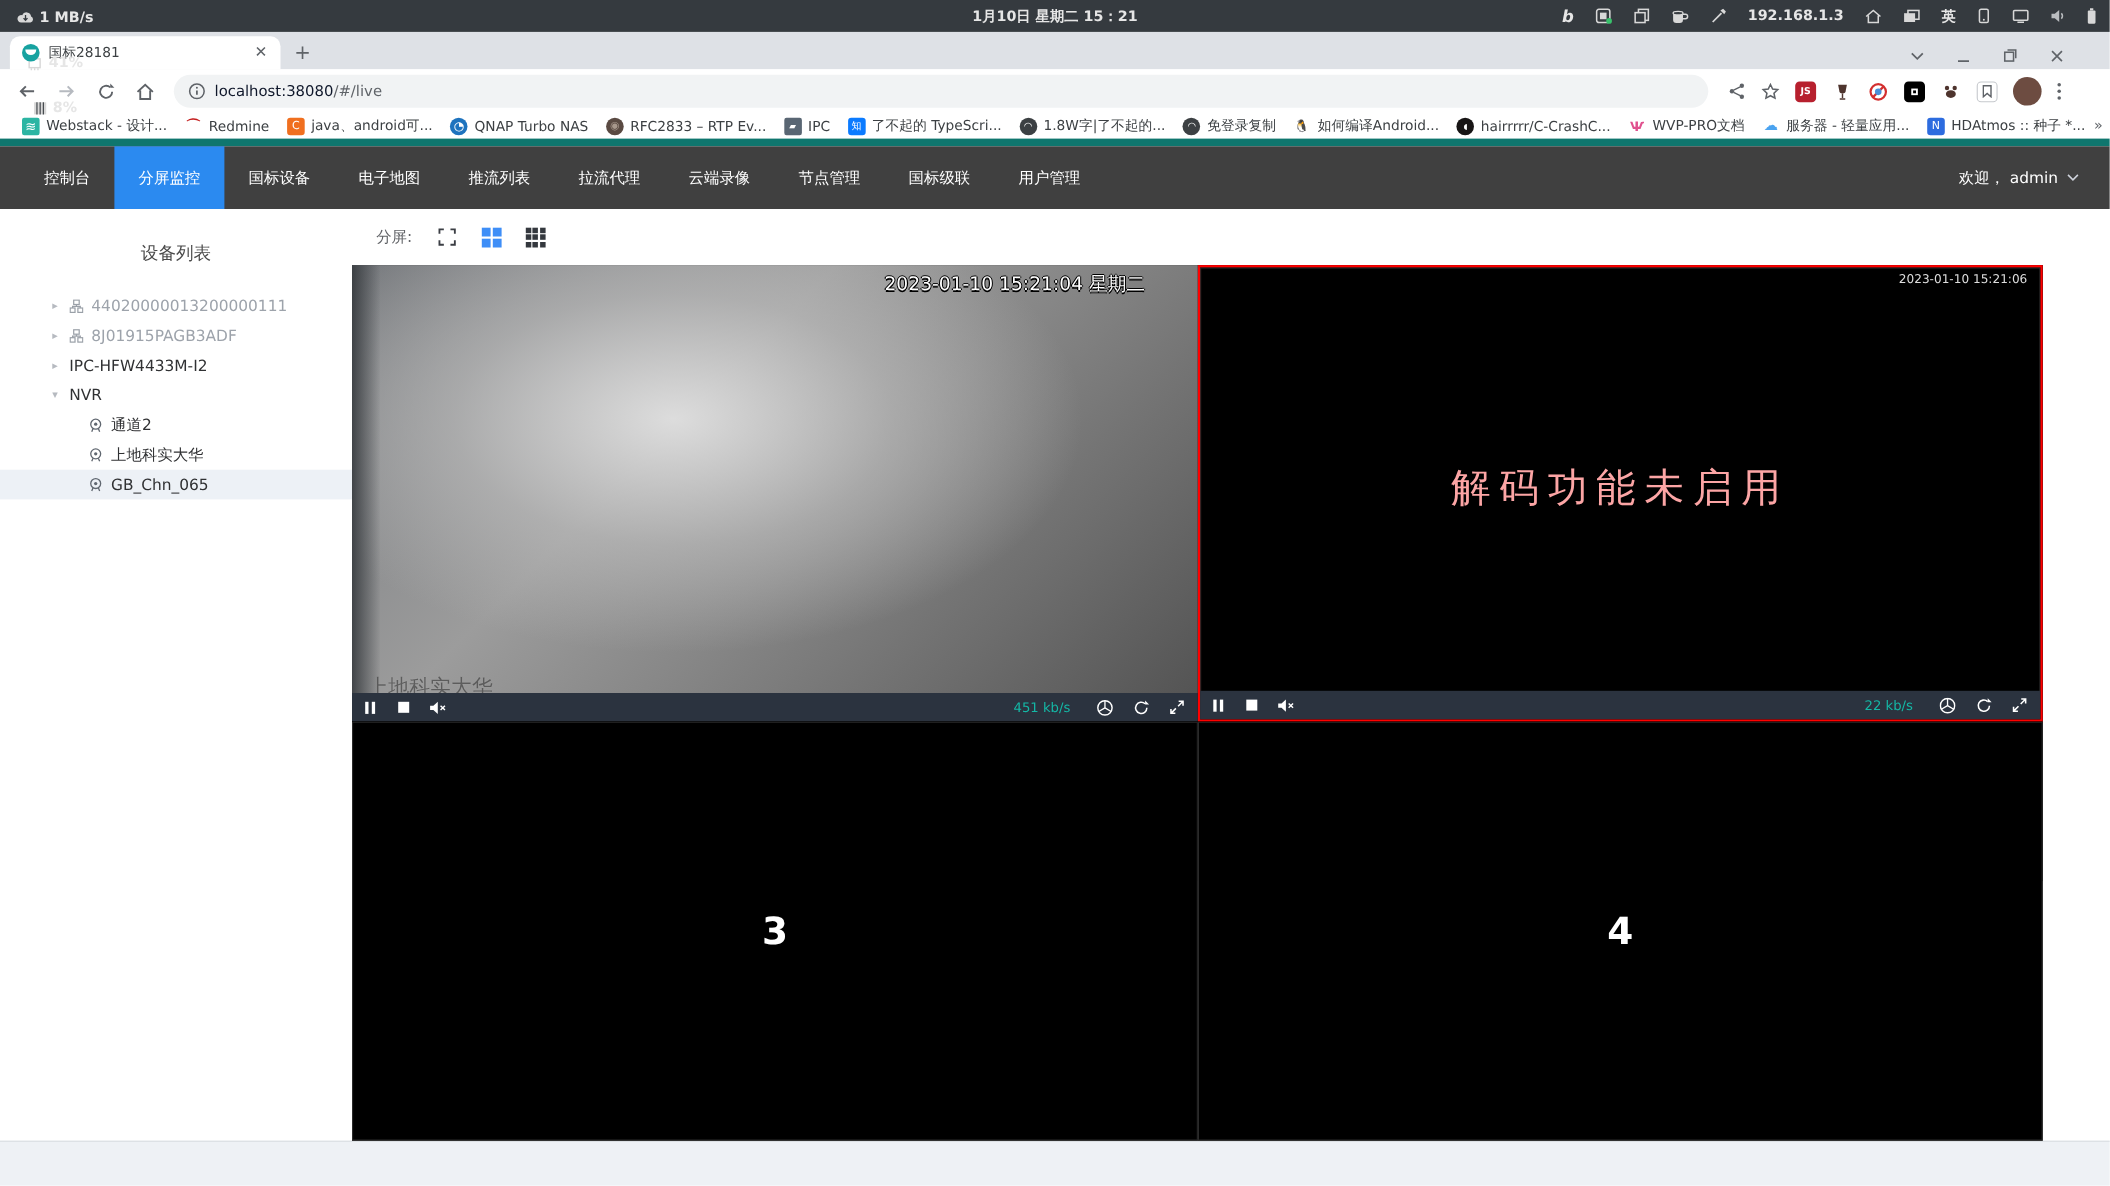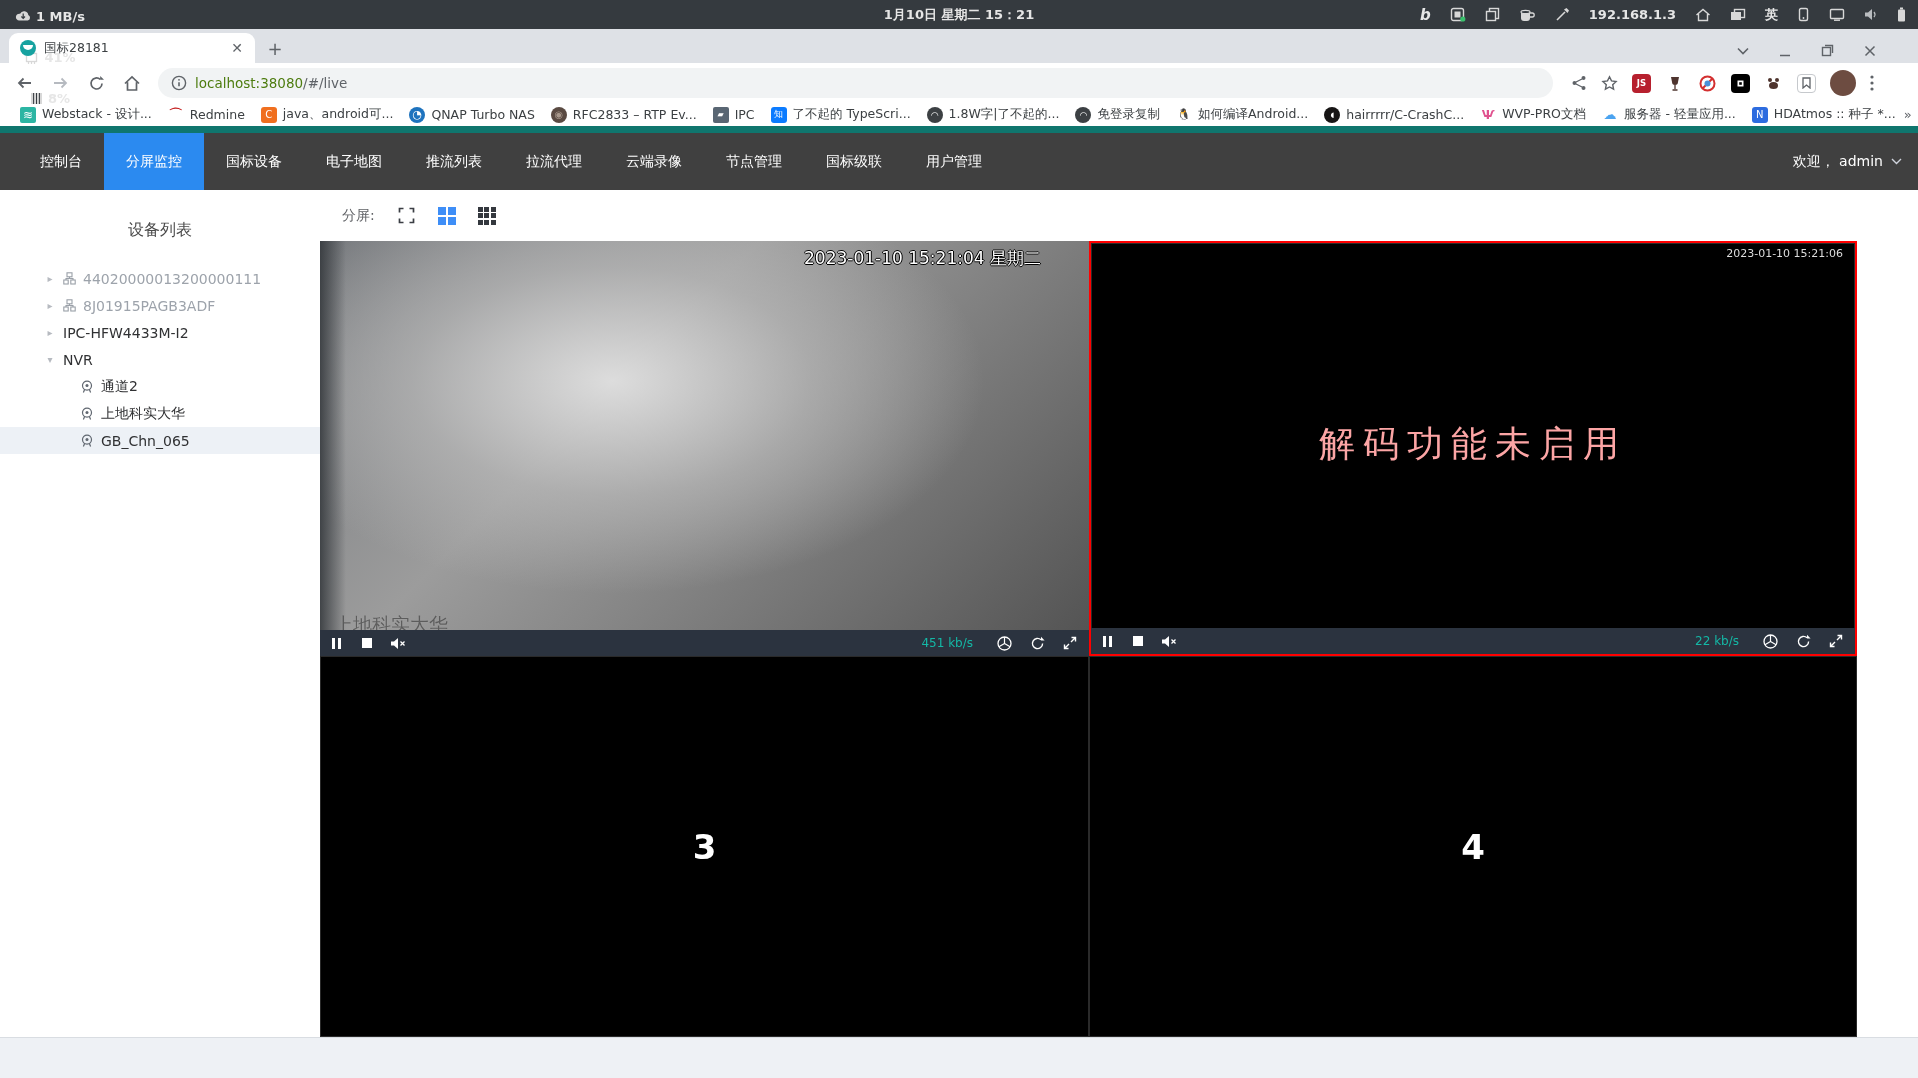--- a/index.html
+++ b/index.html
@@ -21,21 +21,21 @@
   .tab-close { color:#5f6368; font-size:14px; padding:0 4px; cursor:default; }
   .favicon { width:16px; height:16px; border-radius:50%; background:#17a2a0; position:relative; flex:none; }
   .favicon:before { content:""; position:absolute; left:3px; top:5px; width:10px; height:5px; border-radius:0 0 6px 6px; background:#fff; }
   .newtab { width:28px; height:28px; display:flex; align-items:center; justify-content:center; color:#5f6368; font-size:18px; margin:0 0 1px 6px; }
   .win-controls { margin-left:auto; display:flex; align-items:center; gap:30px; padding:0 42px 6px 0; color:#5f6368; font-size:14px; }
 
   
   .addrbar { height:40px; background:#fff; display:flex; align-items:center; padding:0 10px; gap:8px; }
   .nav-ic { width:28px; height:28px; display:flex; align-items:center; justify-content:center; }
   .urlpill { flex:1; height:30px; background:#f1f3f4; border-radius:15px; display:flex; align-items:center; padding:0 13px; gap:8px; font-size:13.5px; margin:0 4px; }
-  .url-host { color:#4d7c0f; }
+  .url-host { color:#0f172a; }
   .url-path { color:#5f6368; }
   .ext { width:19px; height:19px; border-radius:4px; display:flex; align-items:center; justify-content:center; font-size:8.5px; font-weight:700; color:#fff; }
   .avatar { width:26px; height:26px; border-radius:50%; background:#6d4c41; }
   .addr-right { display:flex; align-items:center; gap:14px; padding:0 34px 0 6px; }
 
   
   .bmbar { height:30px; background:#fff; border-bottom:7px solid #0f766e; display:flex; align-items:center; padding:0 12px; font-size:12.5px; color:#3c4043; }
   .bm { display:flex; align-items:center; gap:6px; padding:0 8px; white-space:nowrap; }
   .fav { width:16px; height:16px; border-radius:3px; flex:none; display:flex; align-items:center; justify-content:center; font-size:10px; color:#fff; }
   .fv0{background:#2cb5a3;border-radius:2px} .fv0:before{content:"≋";font-size:12px}
@@ -50,21 +50,21 @@
   .fv10{background:#171515;border-radius:50%} .fv10:before{content:"◖";color:#fff;font-size:7px}
   .fv11{background:#fff} .fv11:before{content:"Ѱ";color:#e0518e;font-weight:700;font-size:12px}
   .fv12{background:#fff} .fv12:before{content:"☁";color:#4aa3f0;font-size:13px}
   .fv13{background:#2d6cdf} .fv13:before{content:"N";}
   .bm-overflow { margin-left:auto; color:#5f6368; font-size:13px; padding-right:14px; }
 
   
   .appnav { height:57px; background:#404040; display:flex; align-items:stretch; color:#fff; font-size:14px; padding-left:18px; }
   .anav-item { display:flex; align-items:center; padding:0 22px; cursor:default; }
   .anav-item.active { background:#2b8af0; }
-  .welcome { margin-left:auto; display:flex; align-items:center; gap:8px; padding-right:16px; }
+  .welcome { margin-left:auto; display:flex; align-items:center; gap:8px; padding-right:28px; }
 
   
   .content { display:flex; height:847px; background:#fff; }
   .sidebar { width:320px; flex:none; position:relative; }
   .sb-title { padding-top:30px; text-align:center; font-size:16px; color:#4a4a4a; }
   .tree { margin-top:24px; font-size:14px; }
   .trow { height:27px; display:flex; align-items:center; gap:7px; }
   .trow.l1 { padding-left:44px; }
   .trow.l2 { padding-left:80px; }
   .trow.sel { background:#edf1f6; }

